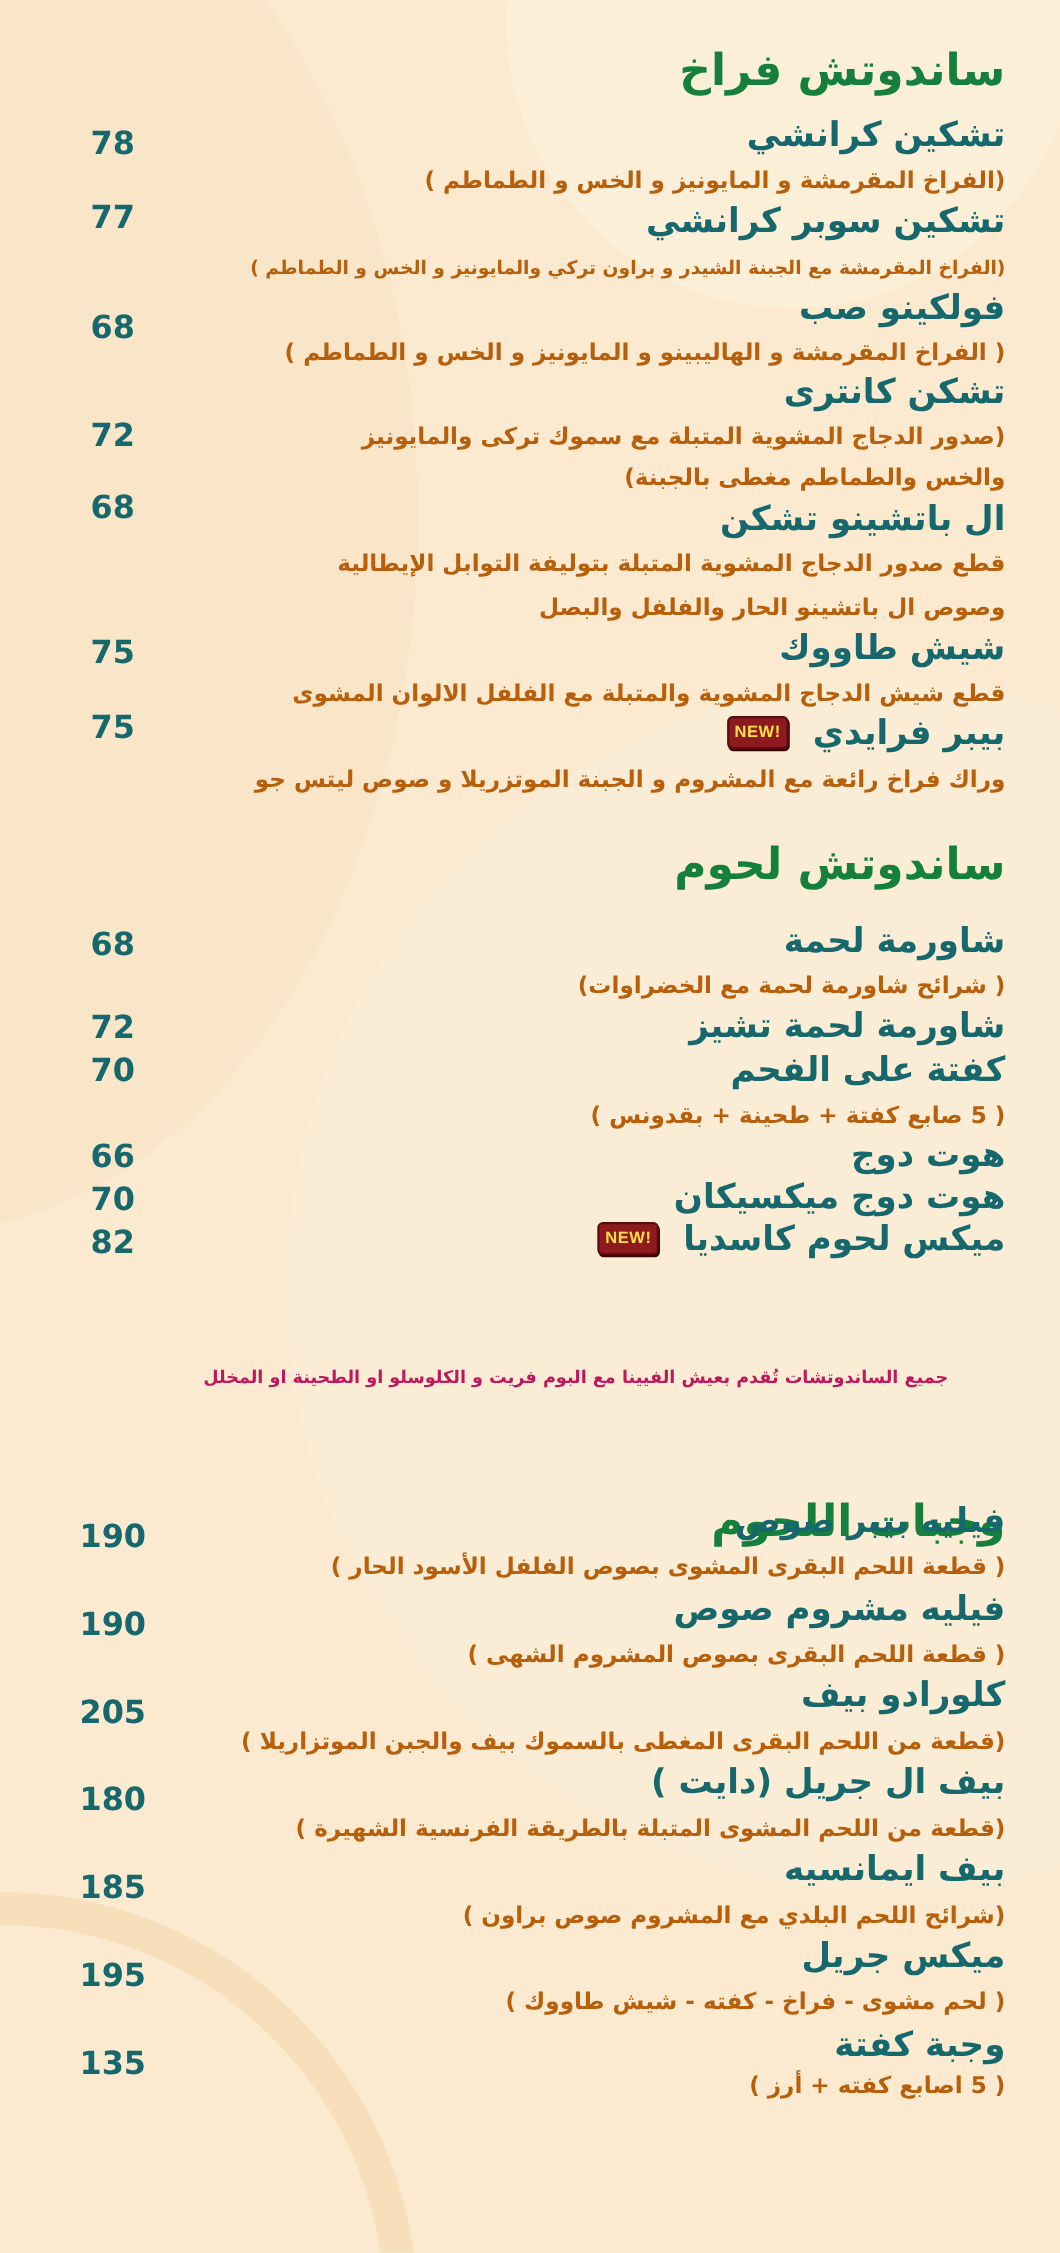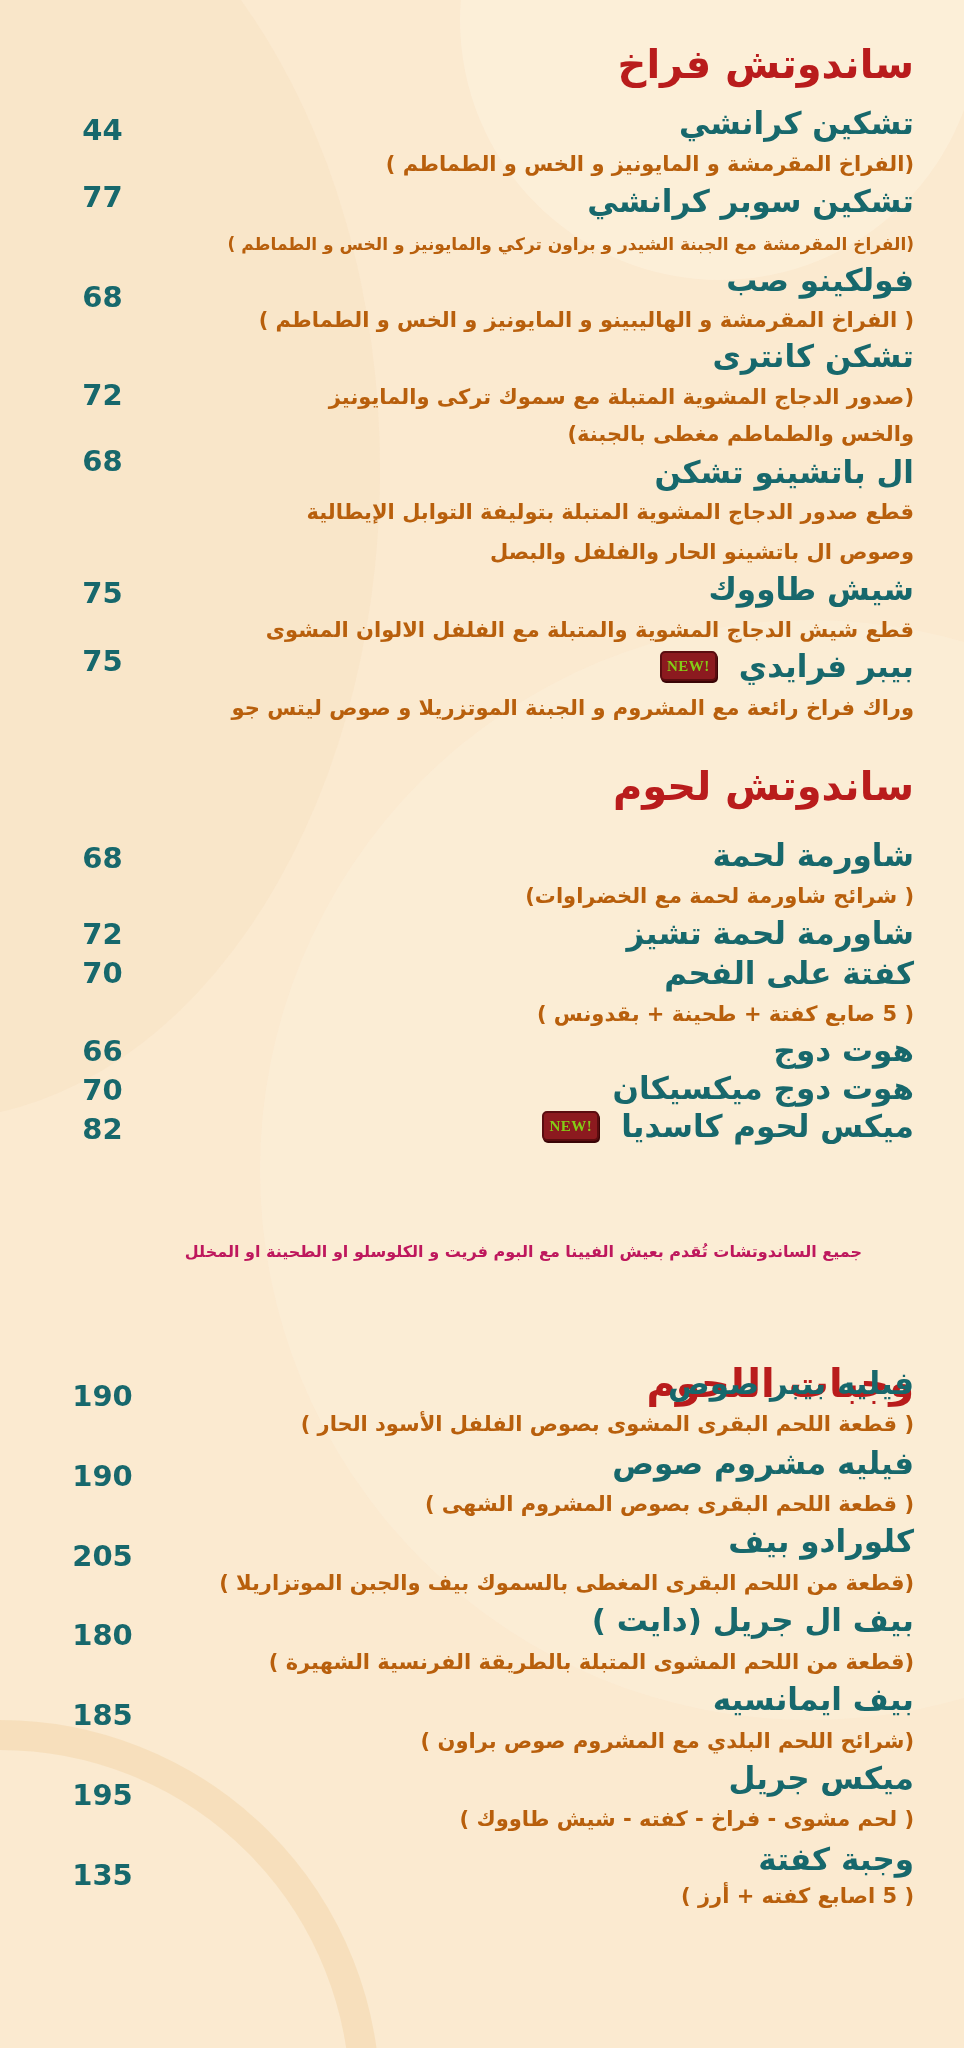--- a/index.html
+++ b/index.html
@@ -9,21 +9,21 @@
       font-family: "DejaVu Sans", sans-serif;
     }
     .bg-shape { position: absolute; border-radius: 50%; pointer-events: none; }
     .bg1 { width: 900px; height: 1300px; left: -520px; top: -180px; background: #f8e2c2; opacity: .55; }
     .bg2 { width: 1100px; height: 1100px; left: 260px; top: 620px; background: #fcefd9; opacity: .6; }
     .bg3 { width: 700px; height: 700px; left: -380px; top: 1720px; border: 30px solid #f2d2a4; opacity: .45; background: transparent; }
     .bg4 { width: 520px; height: 520px; left: 460px; top: -240px; background: #fdf1de; opacity: .6; }
     .menu { position: absolute; left: 0; top: 0; width: 964px; height: 2048px; direction: rtl; }
     .section-title {
       position: absolute; right: 50px; margin: 0;
-      color: #b91c1c; font-weight: bold; font-size: 40px; line-height: 48px;
+      color: #15803d; font-weight: bold; font-size: 40px; line-height: 48px;
     }
     .item-name {
       position: absolute; right: 50px; margin: 0;
       color: #17686c; font-weight: bold; font-size: 31px; line-height: 38px;
       display: flex; align-items: center; gap: 22px;
     }
     .item-desc {
       position: absolute; right: 50px; margin: 0;
       color: #b85f0c; font-size: 21px; line-height: 28px; font-weight: bold;
     }
@@ -31,40 +31,40 @@
     .price {
       position: absolute; left: 60px; width: 85px; direction: ltr; text-align: center;
       color: #17686c; font-weight: bold; font-size: 29px; line-height: 34px;
     }
     .note {
       position: absolute; right: 102px; margin: 0;
       color: #be185d; font-size: 16px; line-height: 22px; font-weight: bold;
     }
     .new-badge {
       display: inline-block; direction: ltr;
-      font-family: Liberation Serif, serif; font-weight: bold; font-size: 15px; line-height: 18px;
-      color: #84cc16; background: #8c1a1f; border: 2px solid #5a0d10;
+      font-family: Liberation Sans, sans-serif; font-weight: bold; font-size: 15px; line-height: 18px;
+      color: #fde047; background: #8c1a1f; border: 2px solid #5a0d10;
       border-radius: 5px; padding: 4px 5px; letter-spacing: .5px;
       box-shadow: 1px 2px 0 #3a0507;
     }
   </style>
 </head>
 <body>
 
 <div class="bg-shape bg1"></div>
 <div class="bg-shape bg4"></div>
 <div class="bg-shape bg2"></div>
 <div class="bg-shape bg3"></div>
 
 <div class="menu">
 
   <h2 class="section-title" style="top:40px">ساندوتش فراخ</h2>
 
   <div class="item-name" style="top:104px">تشكين كرانشي</div>
-  <div class="price" style="top:113px">44</div>
+  <div class="price" style="top:113px">78</div>
   <div class="item-desc" style="top:150px">(الفراخ المقرمشة و المايونيز و الخس و الطماطم )</div>
 
   <div class="item-name" style="top:182px">تشكين سوبر كرانشي</div>
   <div class="price" style="top:180px">77</div>
   <div class="item-desc small" style="top:230px">(الفراخ المقرمشة مع الجبنة الشيدر و براون تركي والمايونيز و الخس و الطماطم )</div>
 
   <div class="item-name" style="top:261px">فولكينو صب</div>
   <div class="price" style="top:280px">68</div>
   <div class="item-desc" style="top:306px">( الفراخ المقرمشة و الهاليبينو و المايونيز و الخس و الطماطم )</div>
 

